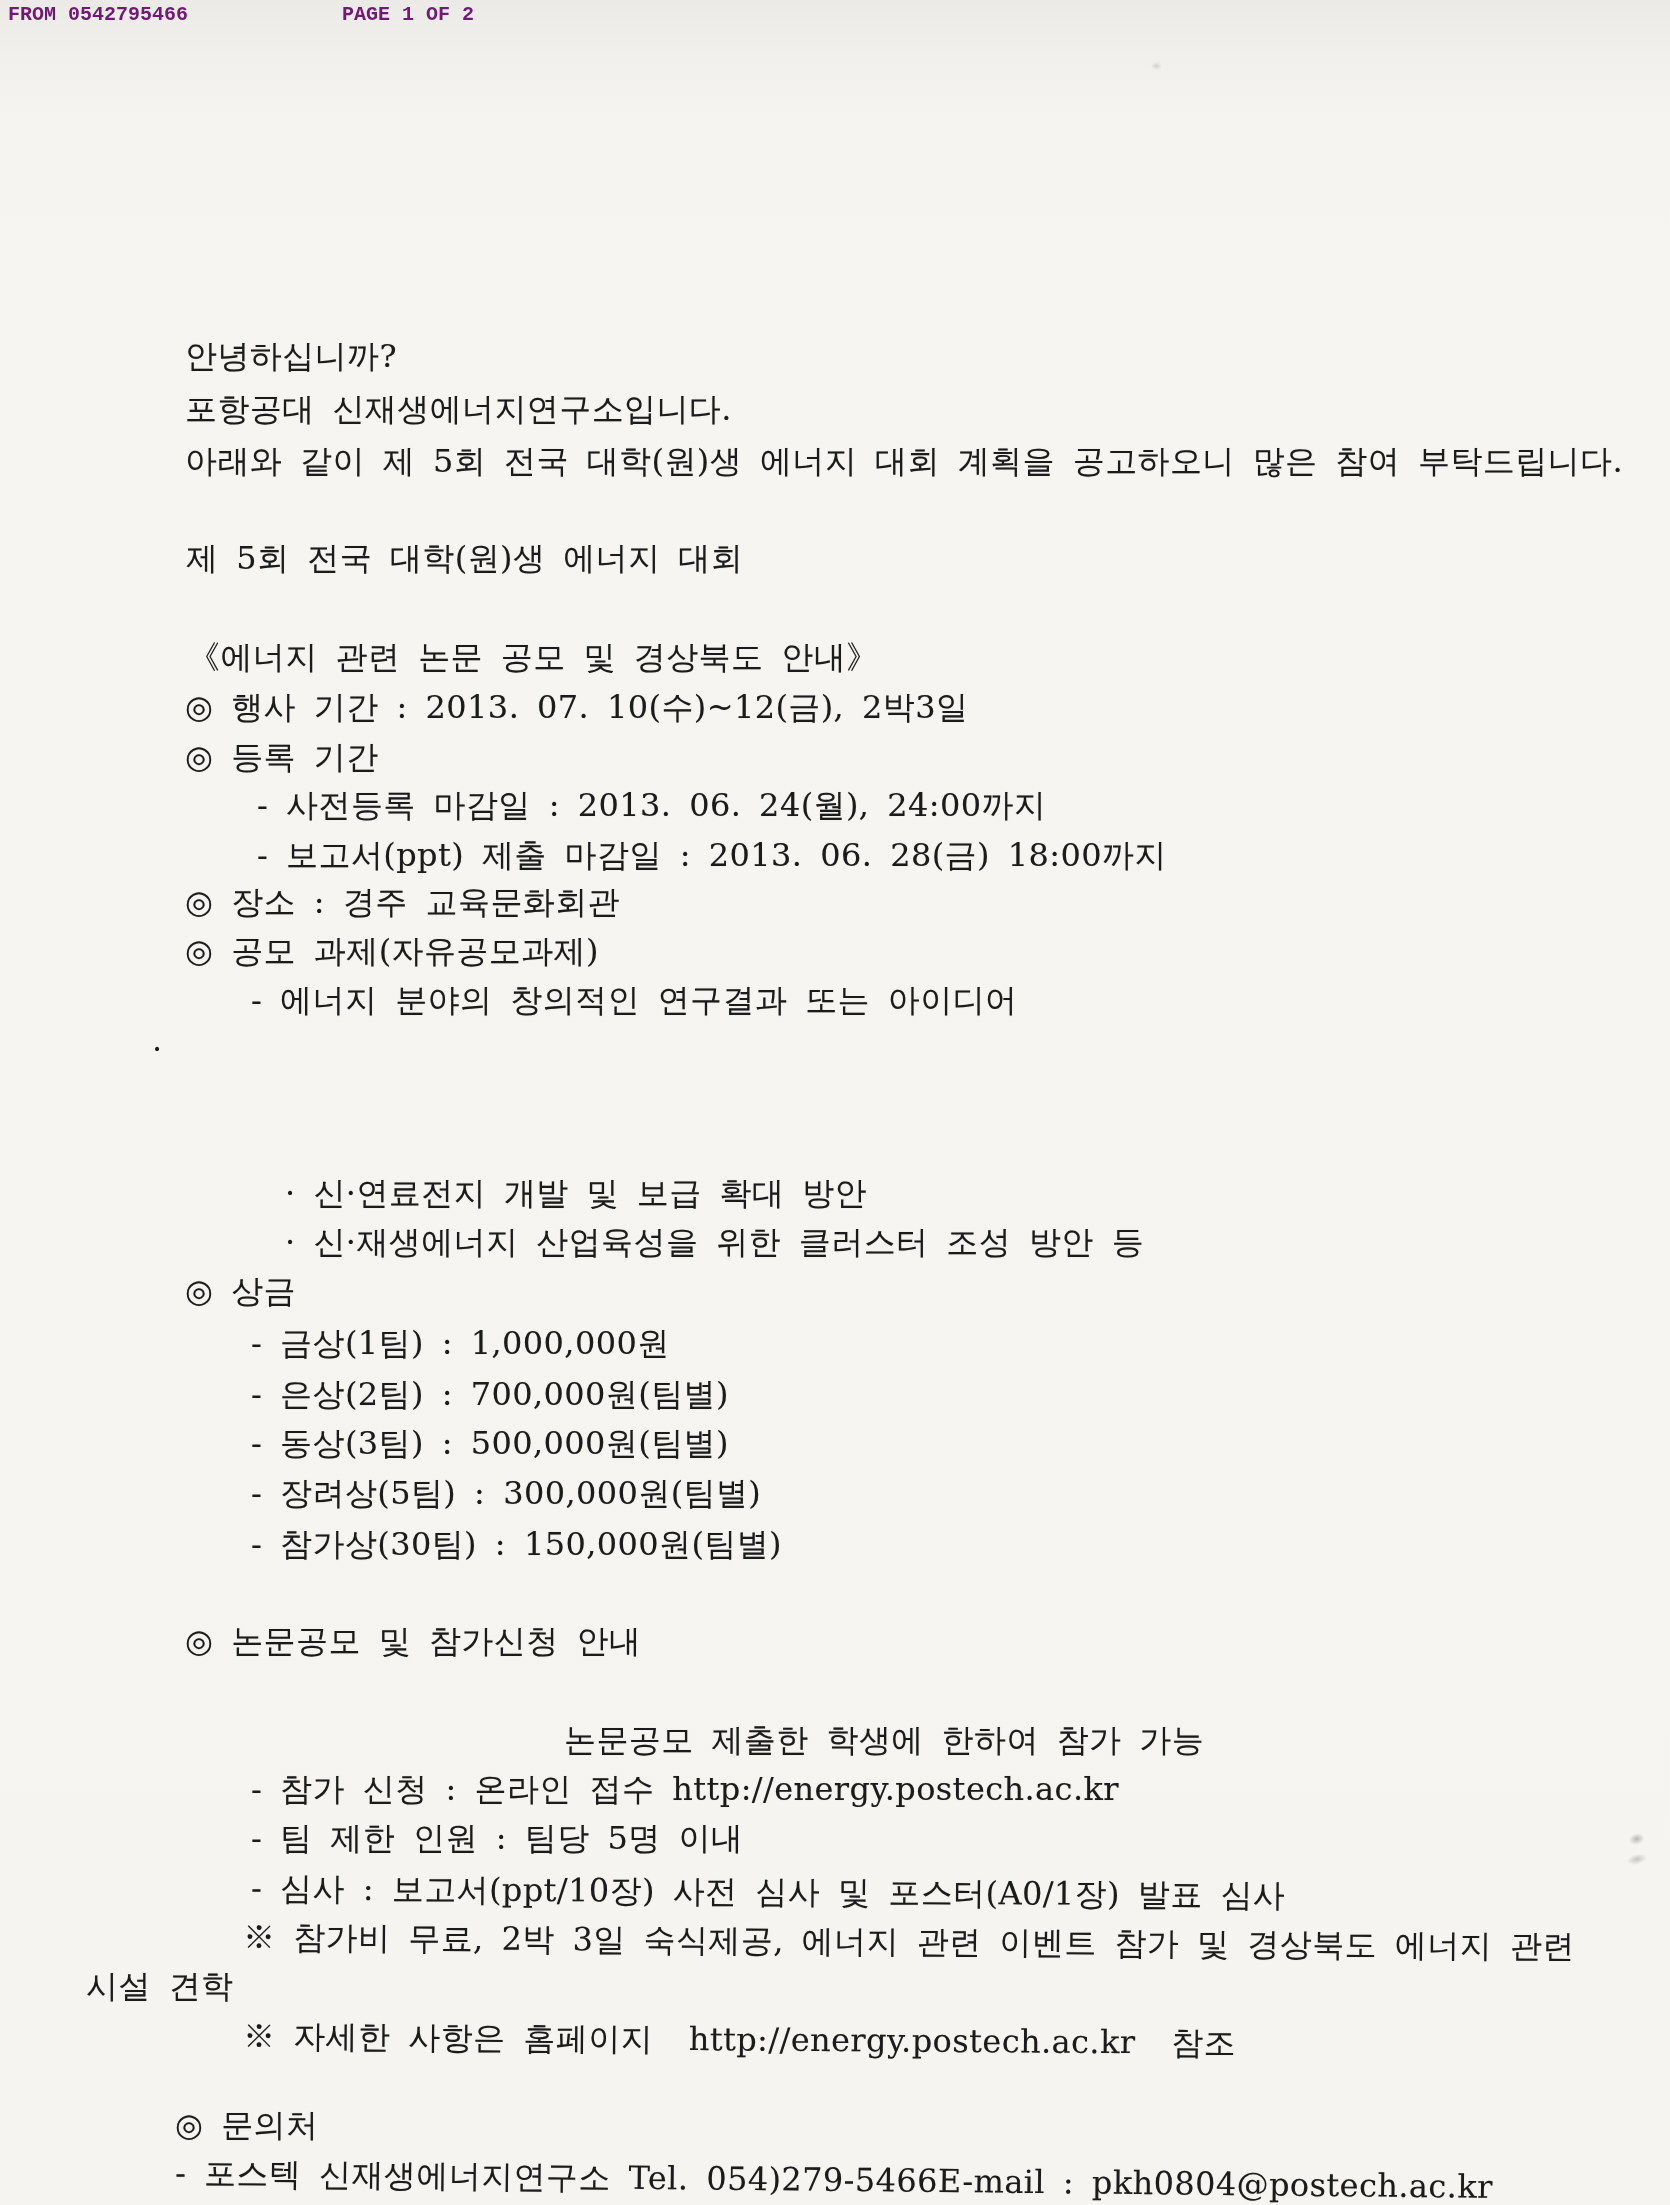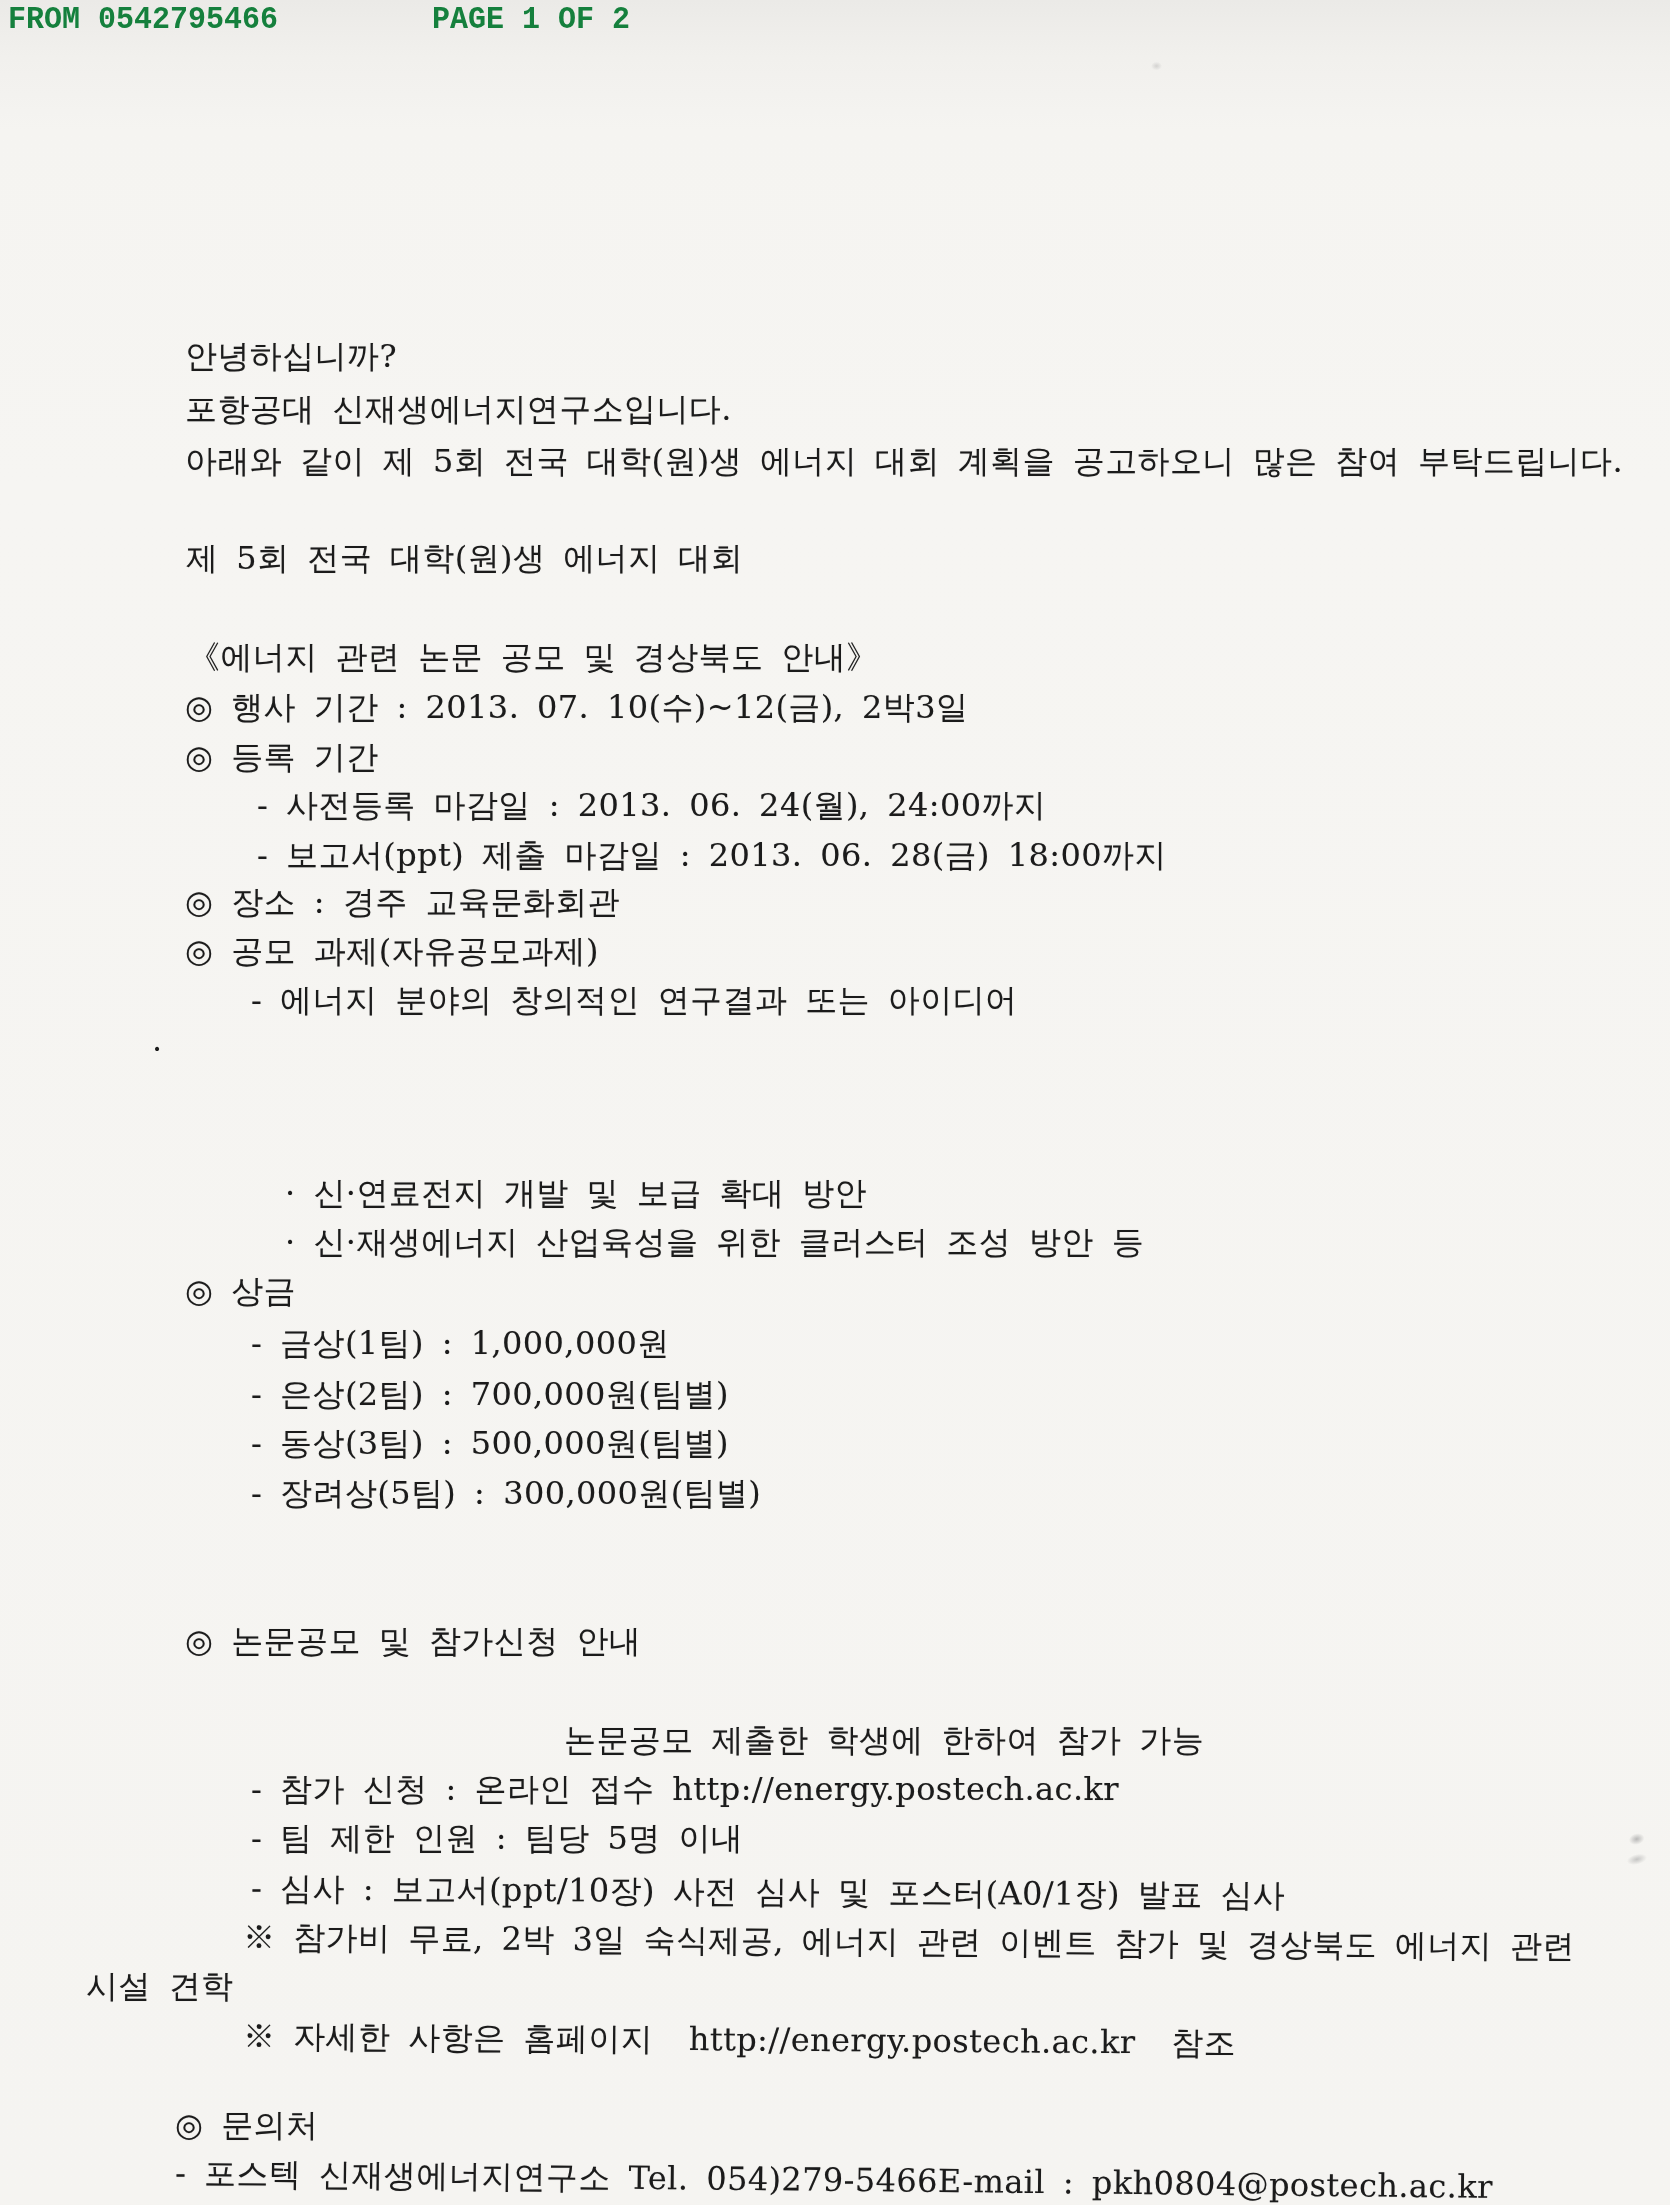--- a/index.html
+++ b/index.html
@@ -19,23 +19,23 @@
 
   
   .fax-header {
     position: absolute;
     top: 3.2px;
     left: 8px;
     display: flex;
     align-items: flex-start;
     font-family: "Liberation Mono", "DejaVu Sans Mono", monospace;
     font-weight: bold;
-    font-size: 30px;
+    font-size: 20px;
     letter-spacing: 0px;
-    color: #15803d;
+    color: #701a75;
     transform: scaleY(1.02);
     white-space: pre;
   }
   .fax-header .seg { display: inline-block; }
   .fax-header .gap1 { width: 84px; }
   .fax-header .gap2 { width: 70px; }
 
   
   .page {
     position: absolute;
@@ -111,20 +111,21 @@
   <div class="margin-dot" style="top:1030px;left:152px">·</div>
 
   <div class="ln" style="top:1173px;left:285px">· 신·연료전지 개발 및 보급 확대 방안</div>
   <div class="ln" style="top:1222px;left:285px">· 신·재생에너지 산업육성을 위한 클러스터 조성 방안 등</div>
 
   <div class="ln" style="top:1271px;left:185px">◎ 상금</div>
   <div class="ln" style="top:1323px;left:251px">- 금상(1팀) : 1,000,000원</div>
   <div class="ln" style="top:1374px;left:251px">- 은상(2팀) : 700,000원(팀별)</div>
   <div class="ln" style="top:1423px;left:251px">- 동상(3팀) : 500,000원(팀별)</div>
   <div class="ln" style="top:1473px;left:251px">- 장려상(5팀) : 300,000원(팀별)</div>
+  <div class="ln" style="top:1524px;left:251px">- 참가상(30팀) : 150,000원(팀별)</div>
 
   <div class="ln" style="top:1621px;left:185px">◎ 논문공모 및 참가신청 안내</div>
   <div class="ln" style="top:1720px;left:564px">논문공모 제출한 학생에 한하여 참가 가능</div>
   <div class="ln" style="top:1769px;left:251px">- 참가 신청 : 온라인 접수 http://energy.postech.ac.kr</div>
   <div class="ln" style="top:1818px;left:251px">- 팀 제한 인원 : 팀당 5명 이내</div>
   <div class="ln tilt-a" style="top:1868px;left:251px">- 심사 : 보고서(ppt/10장) 사전 심사 및 포스터(A0/1장) 발표 심사</div>
   <div class="ln tilt-a" style="top:1917px;left:243px">※ 참가비 무료, 2박 3일 숙식제공, 에너지 관련 이벤트 참가 및 경상북도 에너지 관련</div>
   <div class="ln" style="top:1966px;left:86px">시설 견학</div>
   <div class="ln tilt-a" style="top:2016px;left:243px">※ 자세한 사항은 홈페이지  http://energy.postech.ac.kr  참조</div>
 

